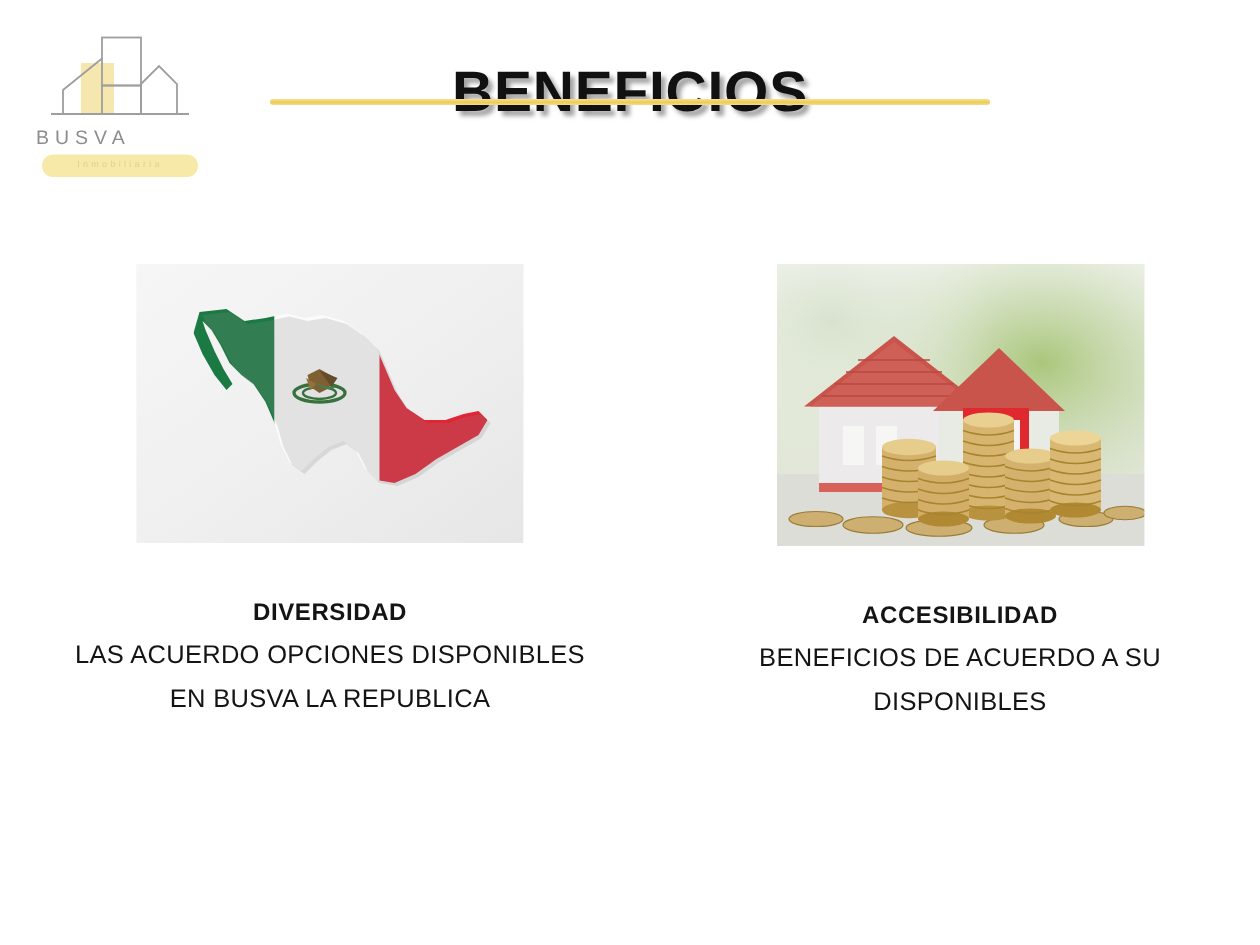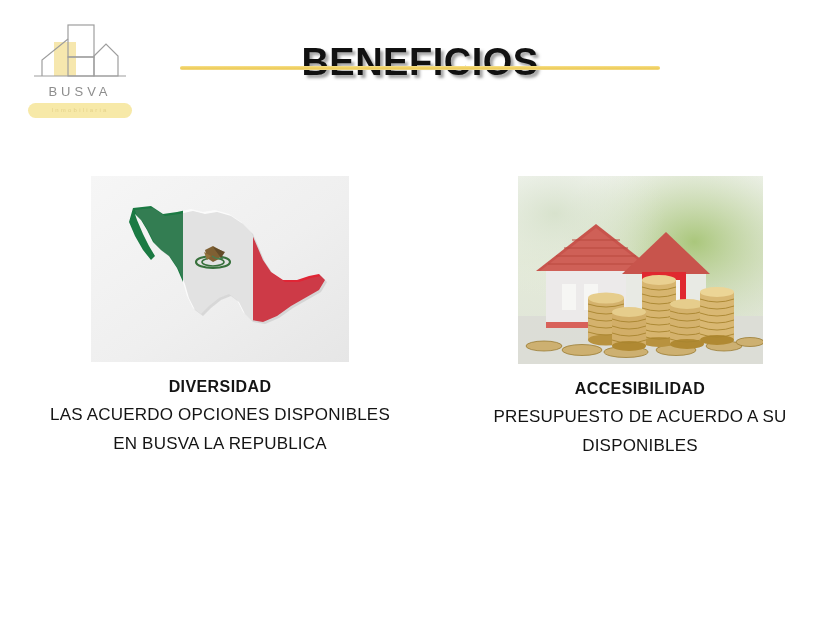--- a/index.html
+++ b/index.html
@@ -34,21 +34,20 @@
     left: 8px;
     top: 0;
     width: 96px;
     height: 62px;
   }
   .logo-name {
     position: absolute;
     left: 0;
     top: 62px;
     width: 112px;
-    text-align: center;
     font-size: 13px;
     letter-spacing: 4px;
     color: #8d8d8d;
     font-weight: 400;
   }
   .logo-tagline-wrap {
     position: absolute;
     left: 4px;
     top: 81px;
     width: 104px;
@@ -109,21 +108,21 @@
     height: 186px;
     background: #f1f1f1;
   }
   .photo-coins {
     width: 245px;
     height: 188px;
     background: #eceee9;
   }
 
   .caption {
-    margin-top: 12px;
+    margin-top: 34px;
     text-align: center;
     color: #141414;
   }
   .caption-title {
     font-size: 16px;
     font-weight: bold;
     letter-spacing: 0.4px;
     line-height: 26px;
   }
   .caption-body {
@@ -343,18 +342,18 @@
                 <path d="M182 144 Q199 150 216 144"></path>
               <path d="M182 151 Q199 157 216 151"></path>
                 <path d="M182 158 Q199 164 216 158"></path>
             </g>
           </g>
         </g>
       </svg>
     </div>
     <div class="caption">
       <div class="caption-title">ACCESIBILIDAD</div>
-      <div class="caption-body">PRESUPUESTO DE ACUERDO A SU</div>
+      <div class="caption-body">BENEFICIOS DE ACUERDO A SU</div>
       <div class="caption-body">DISPONIBLES</div>
     </div>
   </div>
 
 </div>
 
 </body></html>

